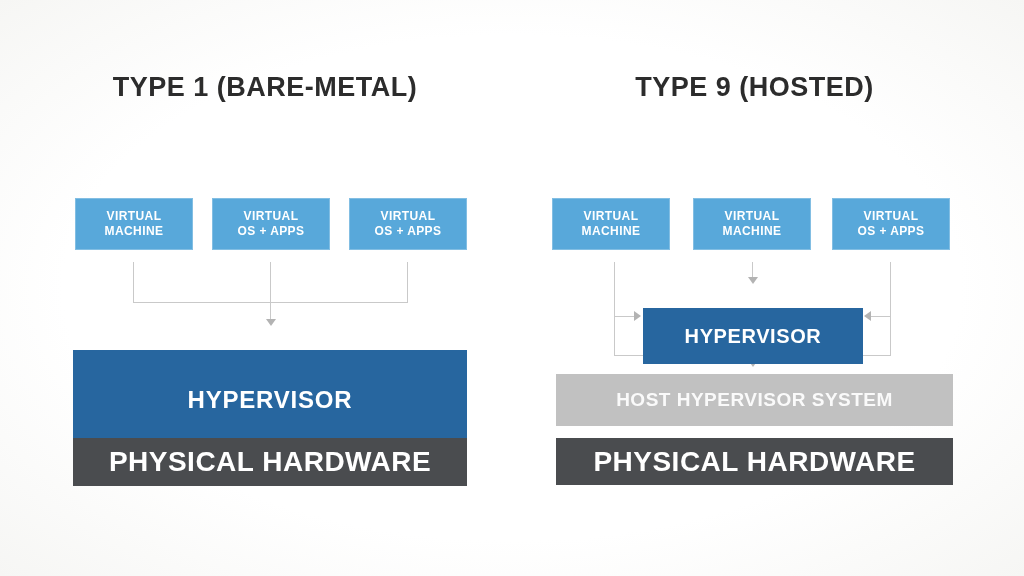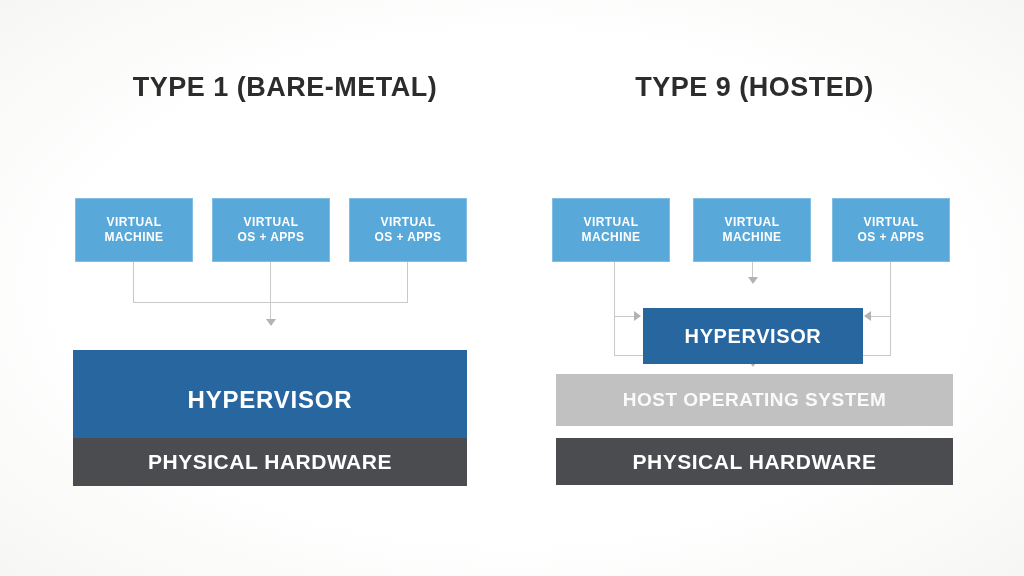--- a/index.html
+++ b/index.html
@@ -18,39 +18,39 @@
 
   .diagram-title {
     position: absolute;
     margin: 0;
     font-size: 27px;
     font-weight: bold;
     letter-spacing: 0.5px;
     color: #2c2c2c;
     text-align: center;
   }
-  .t1-title { left: 88px;  top: 72px; width: 394px; }
+  .t1-title { left: 68px;  top: 72px; width: 394px; }
   .t2-title { left: 556px; top: 72px; width: 397px; }
 
   .box {
     position: absolute;
     display: flex;
     flex-direction: column;
     align-items: center;
     justify-content: center;
     color: #ffffff;
     font-weight: bold;
     text-align: center;
   }
 
   .vm {
     background: #58a8da;
     border: 1px solid rgba(255,255,255,0.25);
     box-sizing: border-box;
-    top: 198px; height: 64px;
+    top: 198px; height: 52px;
     font-size: 12px;
     letter-spacing: 0.4px;
     line-height: 15px;
   }
   .t1-vm-0 { left: 75px;  width: 118px; }
   .t1-vm-1 { left: 212px; width: 118px; }
   .t1-vm-2 { left: 349px; width: 118px; }
   .t2-vm-0 { left: 552px; width: 118px; }
   .t2-vm-1 { left: 693px; width: 118px; }
   .t2-vm-2 { left: 832px; width: 118px; }
@@ -60,21 +60,21 @@
   .t1-hypervisor { left: 73px; top: 330px; width: 394px; height: 100px; font-size: 24px; letter-spacing: 0.8px; }
   .t2-hypervisor { left: 643px; top: 288px; width: 220px; height: 56px; font-size: 20px; letter-spacing: 0.6px; }
 
   .host-os {
     background: #c1c1c1;
     left: 556px; top: 374px; width: 397px; height: 52px;
     font-size: 19px; letter-spacing: 0.5px;
     color: #fafafa;
   }
 
-  .hardware { background: #4a4c4f; font-size: 21px; letter-spacing: 0.5px; }
+  .hardware { background: #4a4c4f; font-size: 28px; letter-spacing: 0.5px; }
   .t1-hardware { left: 73px;  top: 438px; width: 394px; height: 48px; }
   .t2-hardware { left: 556px; top: 438px; width: 397px; height: 47px; }
 
   .line { position: absolute; background: #c9c9c9; }
 
   
   .t1-vline-a { left: 133px; top: 262px; width: 1px; height: 41px; }
   .t1-vline-b { left: 270px; top: 262px; width: 1px; height: 57px; }
   .t1-vline-c { left: 407px; top: 262px; width: 1px; height: 41px; }
   .t1-hline   { left: 133px; top: 302px; width: 275px; height: 1px; }
@@ -163,21 +163,21 @@
     <div class="arr arr-left t2-arr-in-r"></div>
     <div class="line t2-hline-bottom"></div>
     <div class="line t2-vline-out"></div>
     <div class="arr arr-down t2-arr-host"></div>
 
     <div class="box hypervisor t2-hypervisor">
       <span>HYPERVISOR</span>
     </div>
 
     <div class="box host-os">
-      <span>HOST OPERATING SYSTEM</span>
+      <span>HOST HYPERVISOR SYSTEM</span>
     </div>
 
     <div class="box hardware t2-hardware">
       <span>PHYSICAL HARDWARE</span>
     </div>
   </section>
 
 </div>
 
 </body></html>

